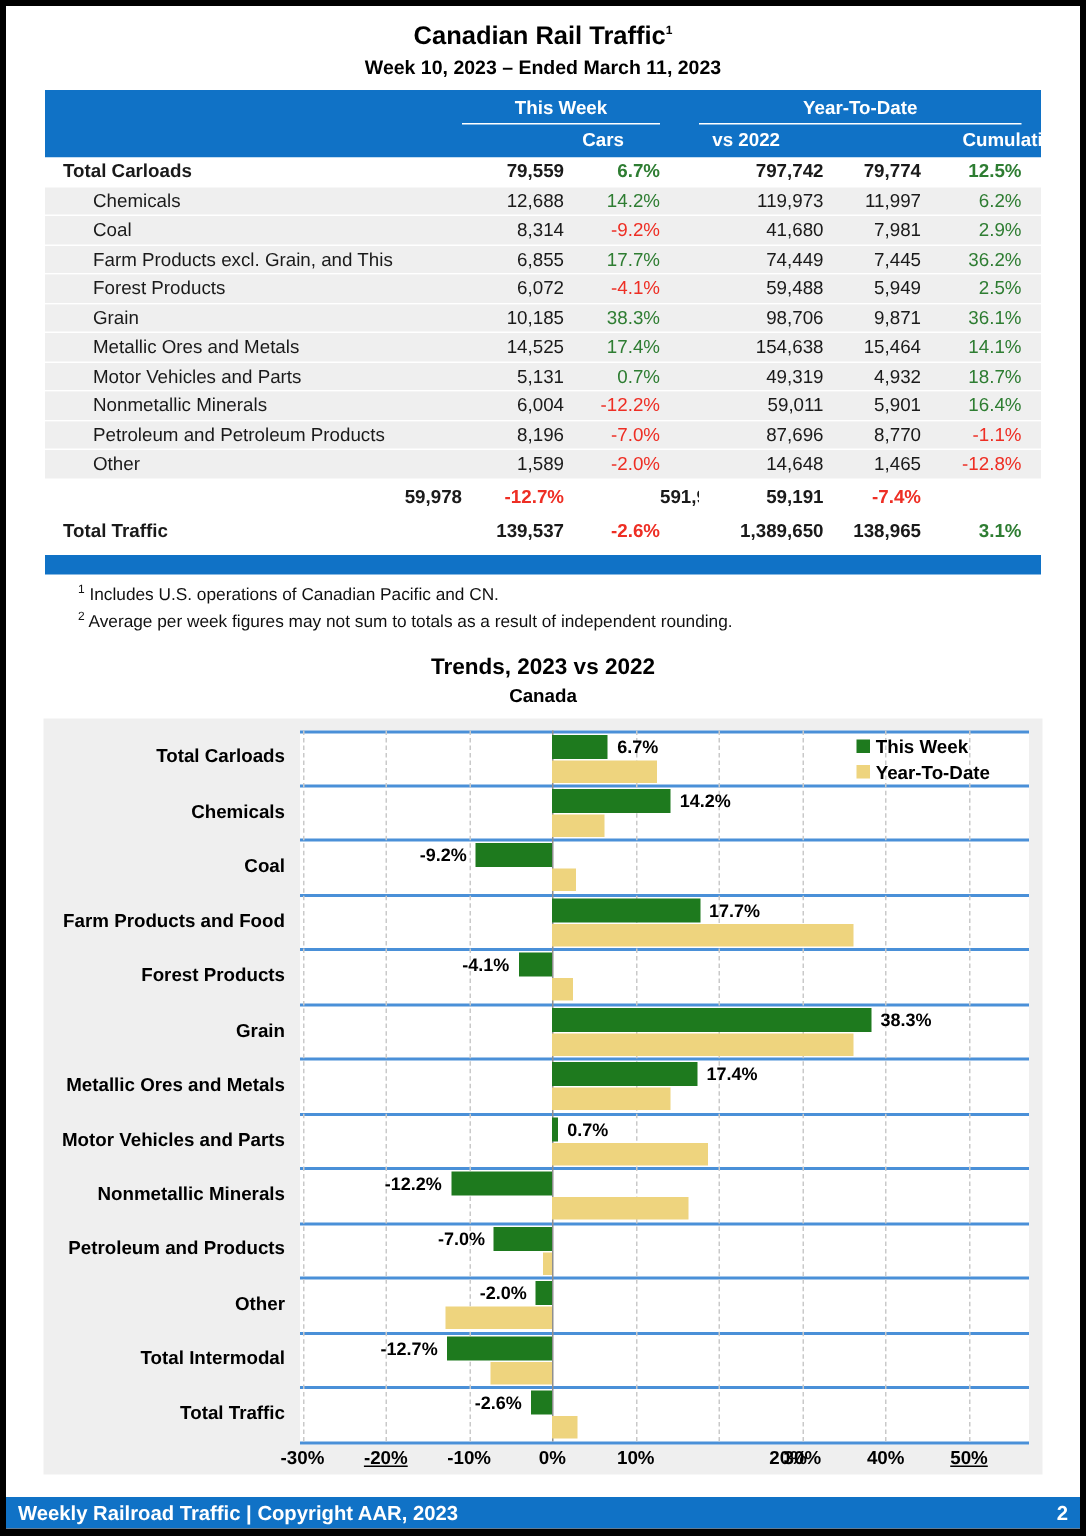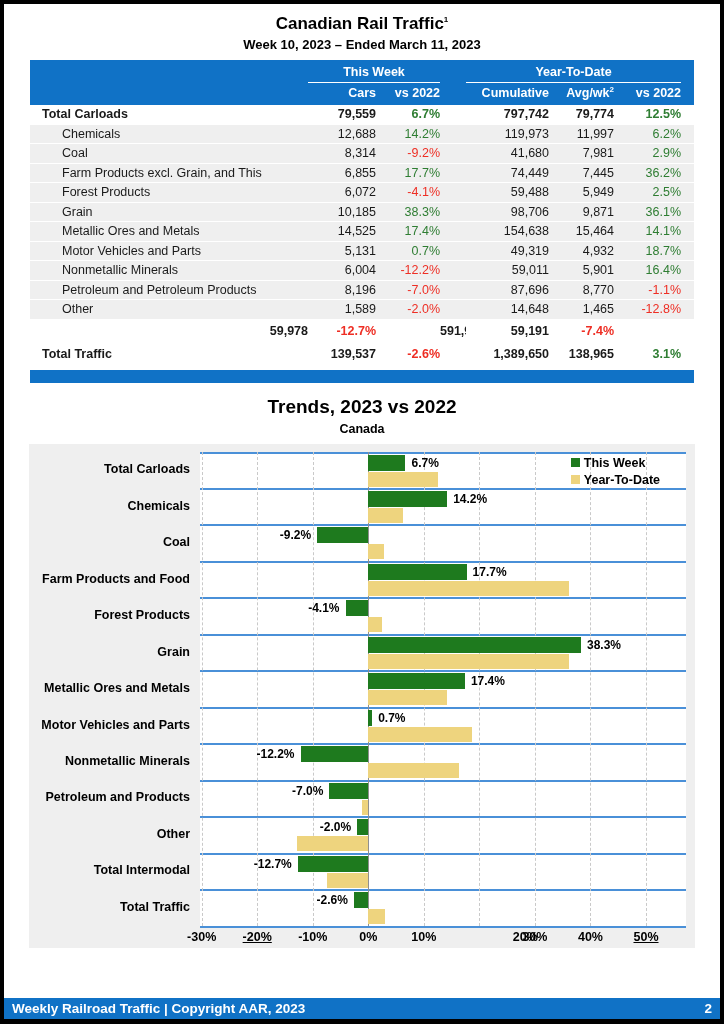--- a/index.html
+++ b/index.html
@@ -15,37 +15,37 @@
   .doc-subtitle{margin-top:3px;text-align:center;font-size:13px;font-weight:bold;color:#000;}
   
   .rail-table{width:664px;margin:8px auto 0 auto;font-size:12.5px;}
   .tgrid{display:grid;grid-template-columns:278px 68px 64px 26px 83px 65px 67px;padding-right:13px;}
   .thead{background:var(--blue);color:#fff;font-weight:bold;padding-top:4px;}
   .grow{height:20px;line-height:16px;}
   .gcell{text-align:center;}
   .gcell .u{display:block;border-bottom:1.5px solid #fff;padding-bottom:2px;}
   .g-tw{grid-column:2/4;}
   .g-ytd{grid-column:5/8;}
-  .crow{height:21px;line-height:19px;}
+  .crow{height:21px;line-height:19px;gap:40px;}
   .crow .cell{text-align:right;}
   .trow{height:19.5px;line-height:19.5px;box-sizing:border-box;}
   .trow .cell{text-align:right;white-space:nowrap;overflow:hidden;}
   .trow .c0{text-align:left;padding-left:32px;}
   .trow.sub{background:#efefef;border-bottom:1px solid #fff;}
   .trow.total{font-weight:bold;background:#fff;}
   .trow.total .c0{padding-left:12px;}
   .trow.tall{height:23.5px;line-height:23.5px;}
   .pos{color:var(--green-text);}
   .neg{color:var(--red-text);}
   .blue-bar{height:13px;background:var(--blue);margin-top:3px;}
   
   .footnotes{margin:7px 0 0 48px;font-size:11.5px;color:#111;}
   .footnotes .fn{margin-bottom:3px;line-height:15px;}
   
-  .chart-title{margin-top:13px;text-align:center;font-size:19px;font-weight:bold;color:#000;}
+  .chart-title{margin-top:13px;text-align:center;font-size:15px;font-weight:bold;color:#000;}
   .chart-subtitle{margin-top:4px;text-align:center;font-size:12.5px;font-weight:bold;color:#000;}
   .chart-box{position:relative;width:666px;height:504px;margin:8px auto 0 auto;background:#efefef;}
   .cat-gutter{position:absolute;left:0;top:8px;width:171px;height:474px;display:flex;flex-direction:column;}
   .cat-label{flex:1;display:flex;align-items:center;justify-content:flex-end;
     padding-right:10px;font-size:12.5px;font-weight:bold;color:#000;text-align:right;line-height:13px;}
   .plot{position:absolute;left:171px;top:8px;width:486px;height:474px;background:#fff;
     border-bottom:2px solid var(--sepblue);box-sizing:content-box;}
   .gridline{position:absolute;top:0;bottom:0;width:0;border-left:1px dashed #c9c9c9;z-index:1;}
   .gridline.zero{border-left:1px solid #8f8f8f;}
   .chart-rows{position:absolute;left:0;top:0;width:100%;height:100%;display:flex;flex-direction:column;}
@@ -211,20 +211,24 @@
           <div class="cell c2 neg">-2.6%</div>
           <div class="cell c3"></div>
           <div class="cell c4">1,389,650</div>
           <div class="cell c5">138,965</div>
           <div class="cell c6 pos">3.1%</div>
         </div>
       </div>
     <div class="blue-bar"></div>
   </div>
 
+  <div class="footnotes" id="footnotes">
+      <div class="fn"><sup>1</sup> Includes U.S. operations of Canadian Pacific and CN.</div>
+      <div class="fn"><sup>2</sup> Average per week figures may not sum to totals as a result of independent rounding.</div>
+    </div>
 
   <div class="chart-title">Trends, 2023 vs 2022</div>
   <div class="chart-subtitle">Canada</div>
 
   <div class="chart-box">
     <div class="cat-gutter" id="cat-gutter">
         <div class="cat-label">Total Carloads</div>
         <div class="cat-label">Chemicals</div>
         <div class="cat-label">Coal</div>
         <div class="cat-label">Farm Products and Food</div>

